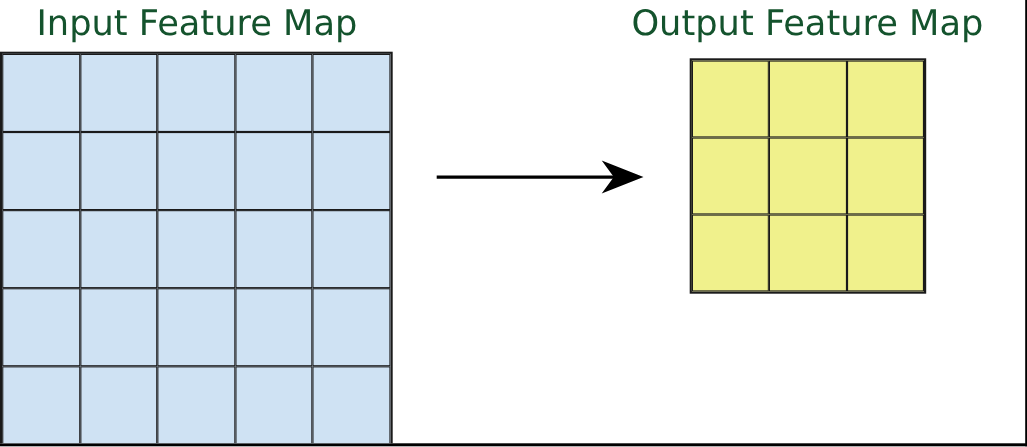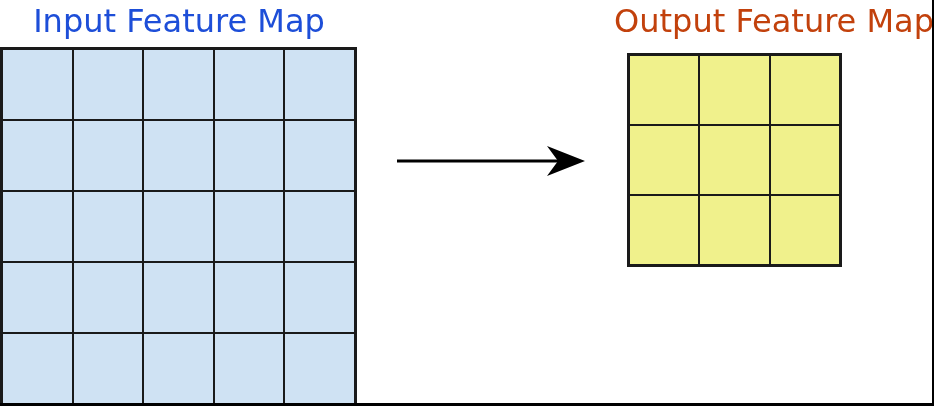--- a/index.html
+++ b/index.html
@@ -59,23 +59,23 @@
     width: 200px;
     height: 42px;
     color: #000000;
   }
 </style>
 </head>
 <body>
 
 <div class="canvas" style="background: rgb(255, 255, 255); border-right-color: rgb(0, 0, 0); border-bottom-color: rgb(0, 0, 0);">
 
-  <div class="map-title input-title" style="color: #1d4ed8;">Input Feature Map</div>
+  <div class="map-title input-title" style="color: #14532d;">Input Feature Map</div>
 
-  <div class="map-title output-title" style="color: #c2410c; text-align: right;">Output Feature Map</div>
+  <div class="map-title output-title" style="color: #14532d;">Output Feature Map</div>
 
   <div class="feature-grid input-grid" id="input-grid" style="grid-template-columns: repeat(5, 1fr); grid-template-rows: repeat(5, 1fr); border-color: rgb(26, 26, 26);">
       <div class="cell" style="background: rgb(207, 226, 243); border-color: rgb(26, 26, 26);"></div>
       <div class="cell" style="background: rgb(207, 226, 243); border-color: rgb(26, 26, 26);"></div>
       <div class="cell" style="background: rgb(207, 226, 243); border-color: rgb(26, 26, 26);"></div>
       <div class="cell" style="background: rgb(207, 226, 243); border-color: rgb(26, 26, 26);"></div>
       <div class="cell" style="background: rgb(207, 226, 243); border-color: rgb(26, 26, 26);"></div>
       <div class="cell" style="background: rgb(207, 226, 243); border-color: rgb(26, 26, 26);"></div>
       <div class="cell" style="background: rgb(207, 226, 243); border-color: rgb(26, 26, 26);"></div>
       <div class="cell" style="background: rgb(207, 226, 243); border-color: rgb(26, 26, 26);"></div>

